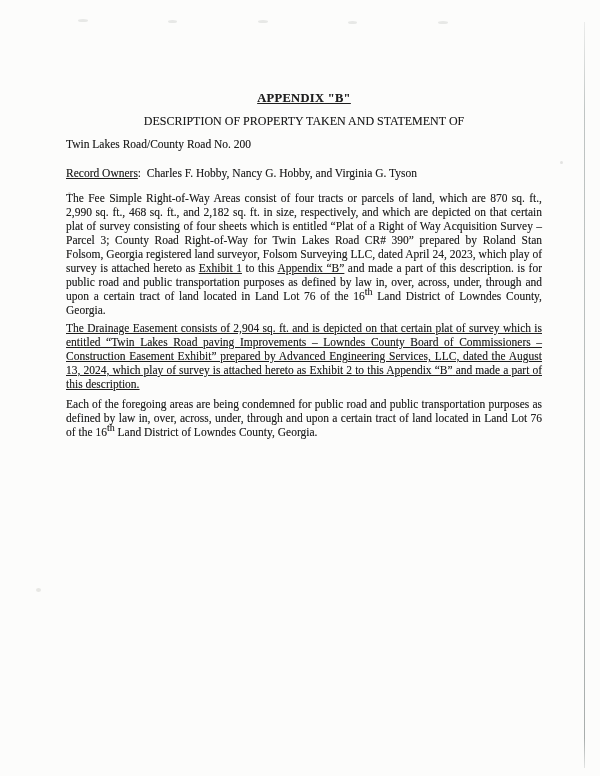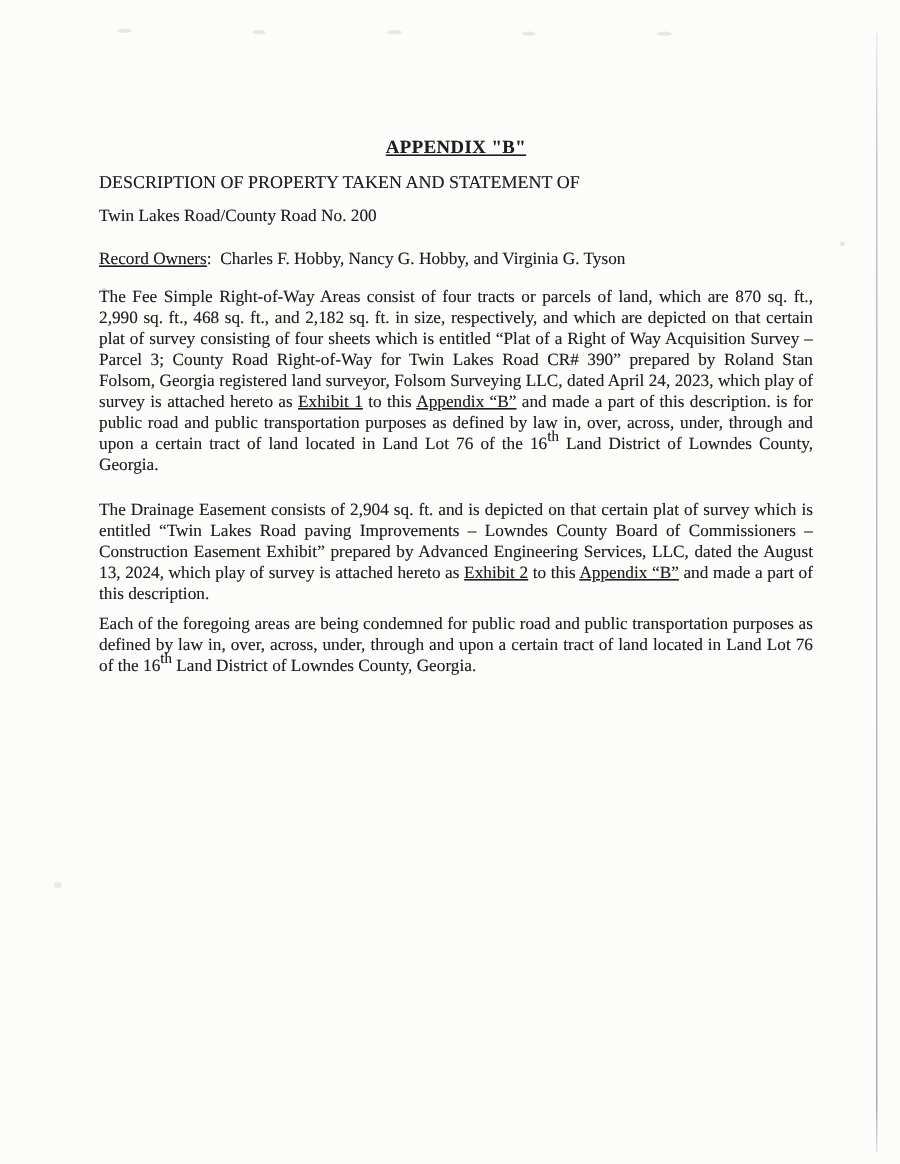--- a/index.html
+++ b/index.html
@@ -33,21 +33,21 @@
     margin: 16px 0 0 0;
     text-align: center;
     font-size: 12px;
     font-weight: bold;
     line-height: 14px;
     font-variant: small-caps;
     letter-spacing: 0.4px;
   }
   .doc-description {
     margin: 8px 0 0 0;
-    text-align: left;
+    text-align: center;
     font-size: 12px;
     font-weight: normal;
     line-height: 16px;
   }
   .road-line {
     margin: 8px 0 0 0;
     font-size: 11.5px;
     line-height: 14px;
   }
   .owners-line {
@@ -55,21 +55,21 @@
     font-size: 11.5px;
     line-height: 14px;
   }
   .body-para {
     font-size: 11.5px;
     line-height: 14px;
     text-align: justify;
     text-justify: inter-word;
   }
   .para-1 { margin: 11px 0 0 0; }
-  .para-2 { margin: 16px 0 0 0; }
+  .para-2 { margin: 4px 0 0 0; text-decoration: underline; }
   .para-3 { margin: 6px 0 0 0; }
   .u { text-decoration: underline; }
   sup { font-size: 10px; line-height: 0; vertical-align: super; }
   .scan-edge {
     position: absolute;
     left: 584px;
     top: 22px;
     width: 1px;
     height: 746px;
     background: linear-gradient(to bottom, rgba(185,190,189,0.25), #bfc4c3 12%, #b2b7b6 70%, #a8adac 96%, rgba(168,173,172,0.3));

